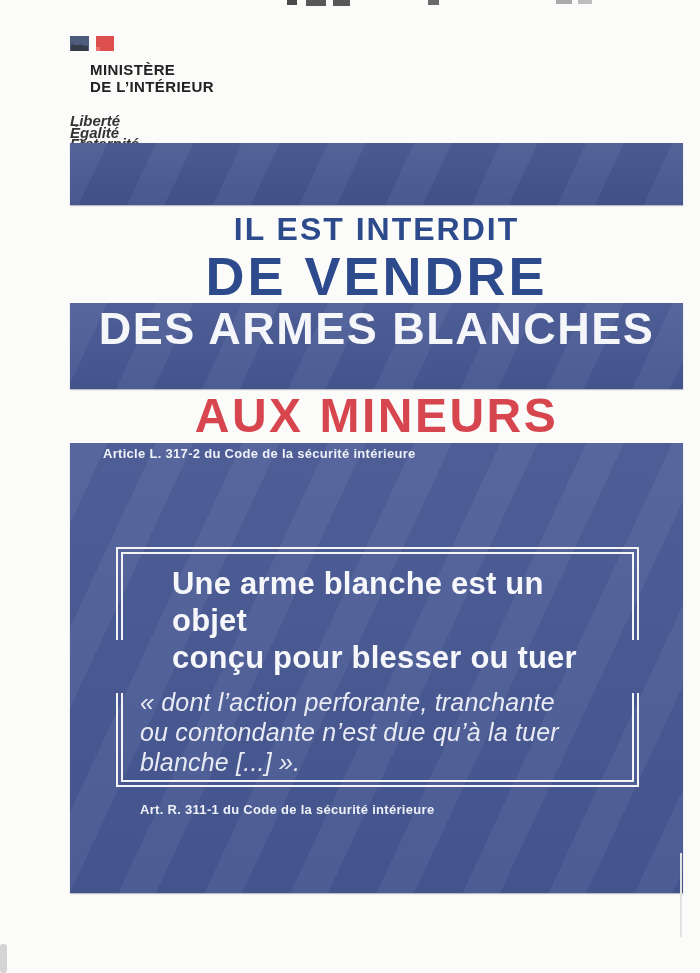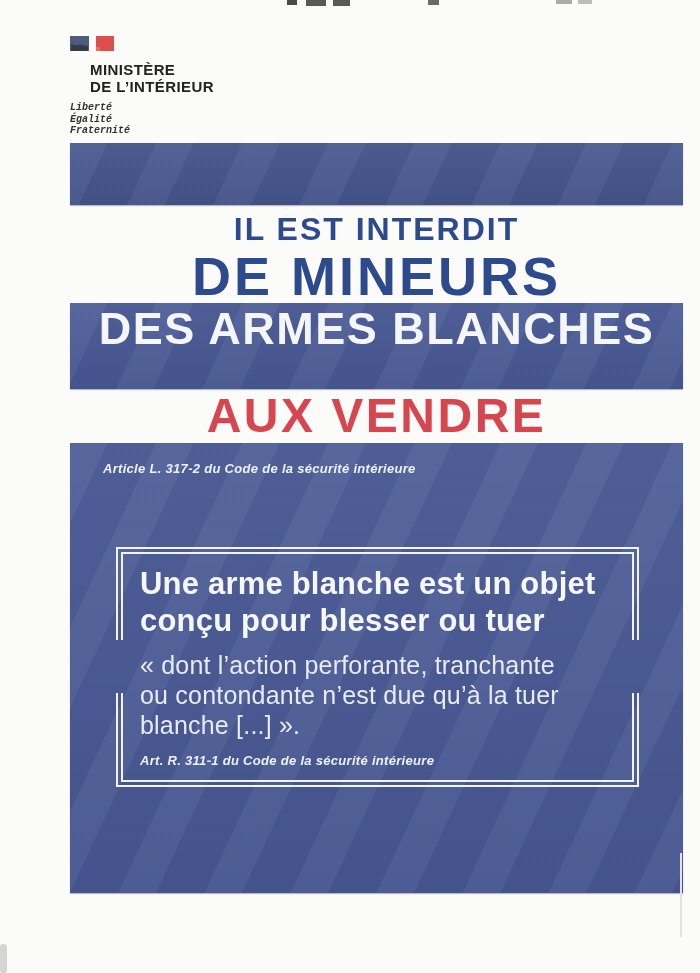--- a/index.html
+++ b/index.html
@@ -20,25 +20,25 @@
   .flag { display: block; margin-bottom: 8px; }
   .ministry-name {
     font-weight: bold;
     font-size: 15px;
     line-height: 17px;
     letter-spacing: 0.4px;
     color: #222;
     margin-left: 20px;
   }
   .motto {
-    margin-top: 7px;
-    font-family: Liberation Mono, monospace;
+    margin-top: 20px;
+    font-family: Liberation Sans, sans-serif;
     font-style: italic;
     font-weight: bold;
-    font-size: 10px;
+    font-size: 15px;
     line-height: 11.5px;
     color: #333;
   }
 
   
   .band {
     position: absolute;
     left: 70px;
     width: 613px;
     box-shadow: 0 1px 1px rgba(60,70,100,0.35);
@@ -80,56 +80,56 @@
     font-weight: bold;
     font-size: 48px;
     letter-spacing: 2.5px;
     line-height: 52px;
   }
 
   
   .big-block { top: 443px; height: 450px; }
   .legal-top {
     position: absolute;
-    left: 33px; top: 18px;
+    left: 33px; top: 3px;
     font-size: 13px;
     font-weight: bold;
-    font-style: italic;
     color: #eef1f7;
     letter-spacing: 0.3px;
   }
 
   
   .def-box { position: absolute; left: 46px; top: 104px; width: 523px; height: 240px; }
   .frame-seg { position: absolute; left: 0; right: 0; border: 7px double #f2f4f8; }
   .frame-top { top: 0; height: 86px; border-bottom: none; }
   .frame-bottom { bottom: 0; height: 87px; border-top: none; }
 
   .def-content { position: absolute; left: 24px; top: 18px; right: 14px; }
   .def-heading {
     color: #f6f7fb;
     font-weight: bold;
     font-size: 31px;
     line-height: 37px;
     letter-spacing: 0.2px;
+    margin-left: 32px;
   }
   .def-quote {
     margin-top: 11px;
     color: #e8ebf4;
     font-size: 25px;
     line-height: 30px;
     font-weight: normal;
     letter-spacing: 0.2px;
+    font-style: italic;
   }
   .def-ref {
-    margin-top: 13px;
+    margin-top: 25px;
     color: #eef1f7;
     font-size: 13px;
     font-weight: bold;
-    font-style: italic;
     letter-spacing: 0.3px;
   }
 
   
   .right-scan-line { position: absolute; left: 680px; top: 853px; width: 2px; height: 84px; background: #e2e2e2; }
   .bottom-left-smudge { position: absolute; left: 0; top: 944px; width: 7px; height: 29px; background: #d4d4d4; border-radius: 3px; }
 </style>
 </head>
 <body>
 
@@ -156,27 +156,27 @@
     <div class="motto">
       <div>Liberté</div>
       <div>Égalité</div>
       <div>Fraternité</div>
     </div>
   </div>
 
   <div class="band blue-fill band-top-strip"></div>
 
   <div class="headline-white hl1">IL EST INTERDIT</div>
-  <div class="headline-white hl2">DE MINEURS</div>
+  <div class="headline-white hl2">DE VENDRE</div>
 
   <div class="band blue-fill band-armes">
     <div class="txt">DES ARMES BLANCHES</div>
   </div>
 
-  <div class="hl-red">AUX VENDRE</div>
+  <div class="hl-red">AUX MINEURS</div>
 
   <div class="band blue-fill big-block">
     <div class="legal-top">Article L. 317-2 du Code de la sécurité intérieure</div>
 
     <div class="def-box">
       <div class="frame-seg frame-top"></div>
       <div class="frame-seg frame-bottom"></div>
 
       <div class="def-content">
         <div class="def-heading">

